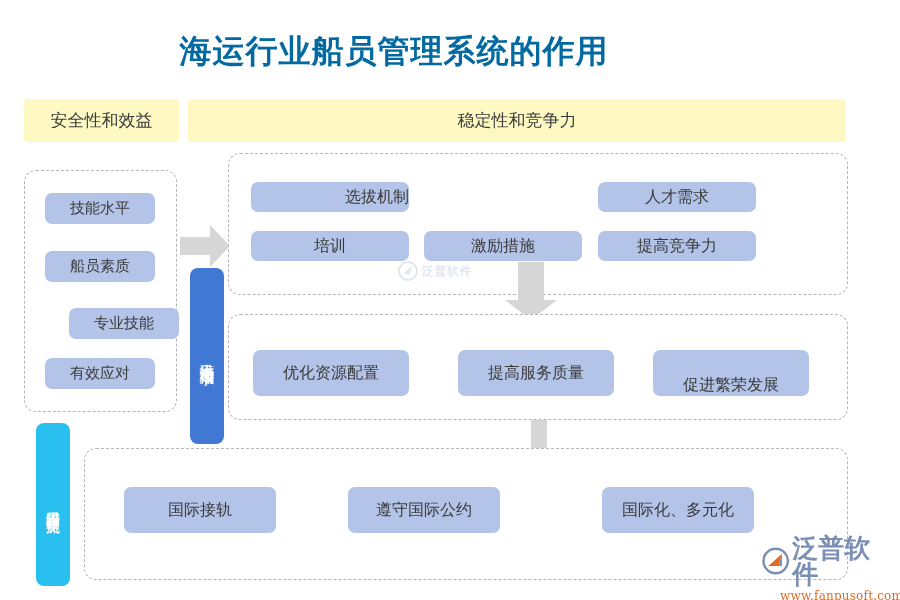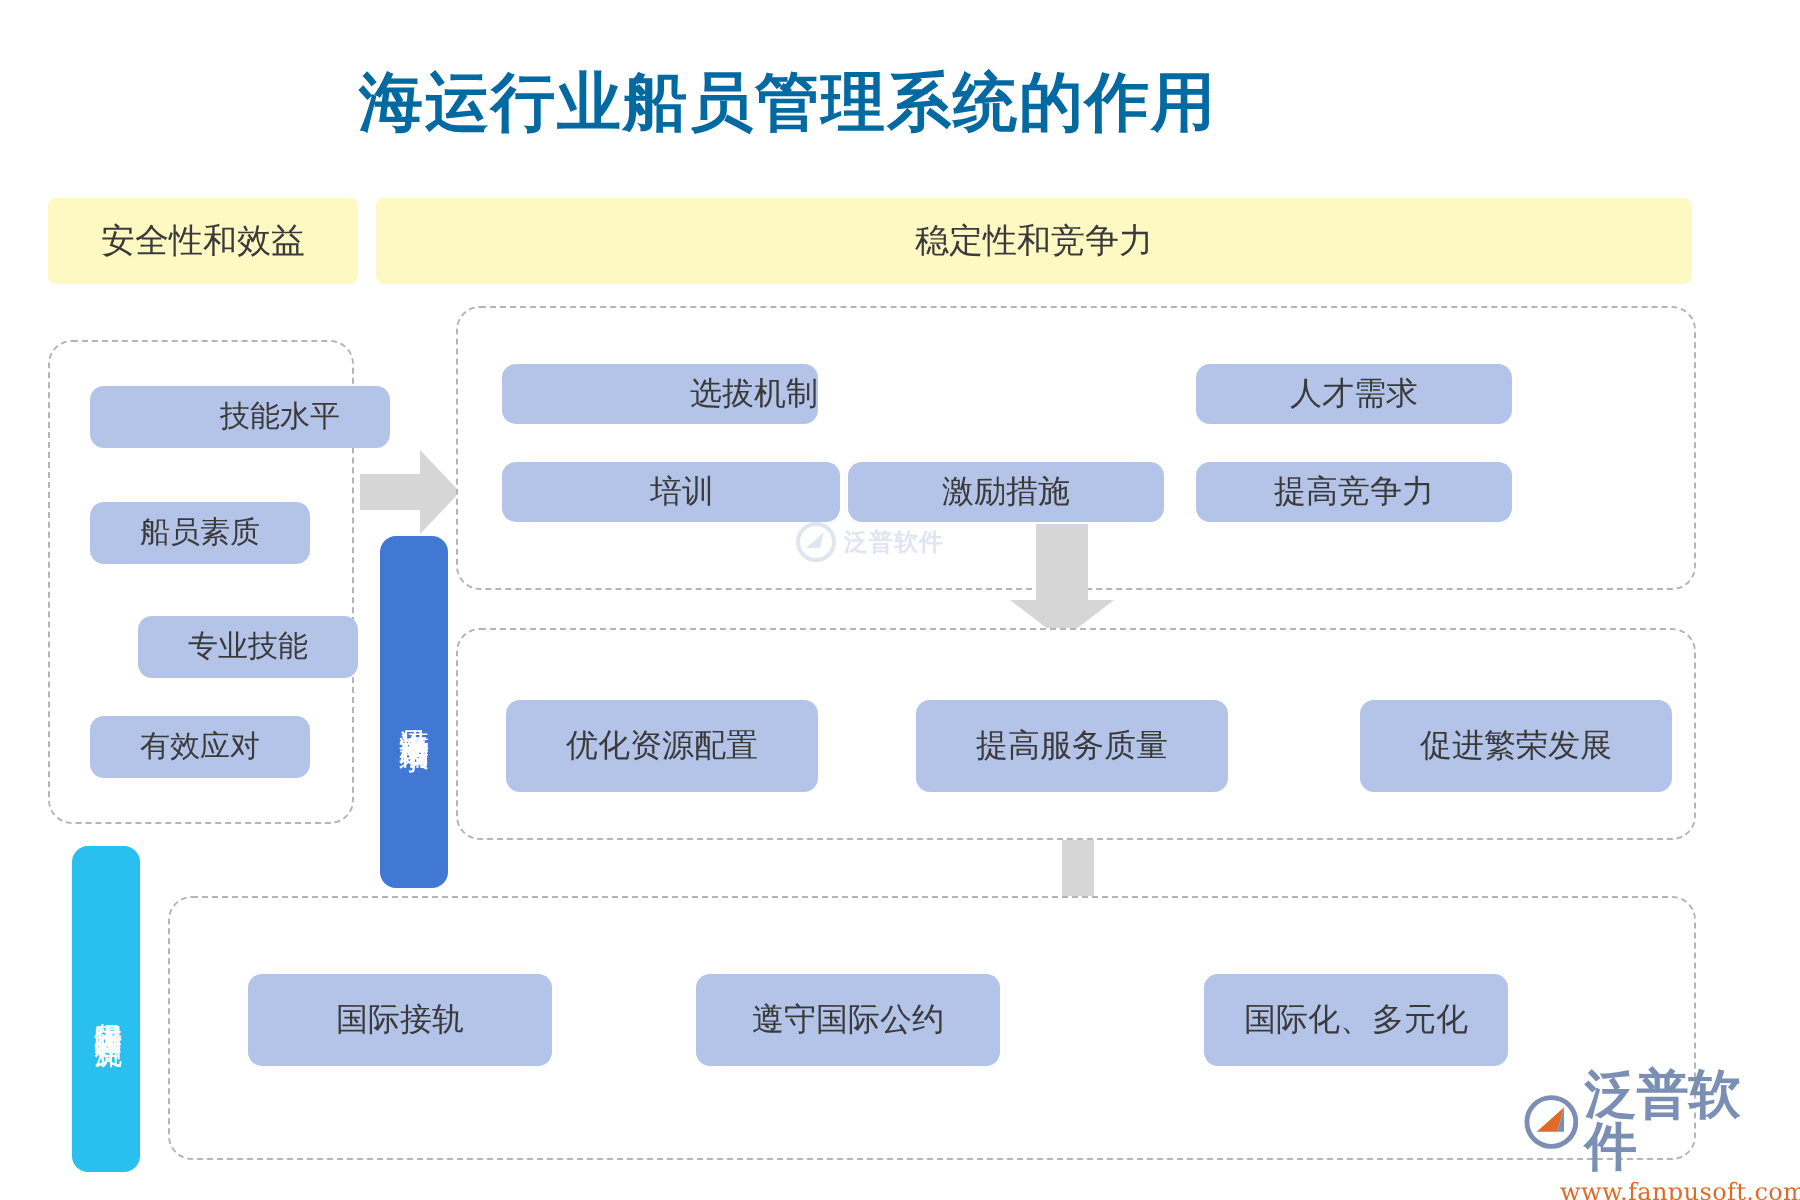--- a/index.html
+++ b/index.html
@@ -65,40 +65,40 @@
     display: flex;
     align-items: center;
     justify-content: center;
     color: #3a3a3a;
     font-size: 16px;
     white-space: nowrap;
   }
 
   
   .chip.small { width: 110px; height: 31px; left: 45px; font-size: 15px; }
-  #chip-skill-level { top: 193px; padding-left: 40px; }
+  #chip-skill-level { top: 193px; }
   #chip-crew-qual   { top: 251px; }
   #chip-expertise   { top: 308px; margin-left: 24px; }
   #chip-respond     { top: 358px; }
 
   
   .chip.r1 { width: 158px; height: 30px; top: 182px; }
   .chip.r2 { width: 158px; height: 30px; top: 231px; }
   #chip-selection   { left: 251px; justify-content: flex-end; }
   #chip-recruit-req { left: 424px; }
   #chip-talent      { left: 598px; }
-  #chip-training    { left: 251px; padding-left: 11px; }
+  #chip-training    { left: 251px; }
   #chip-incentive   { left: 424px; }
   #chip-competitive { left: 598px; }
 
   
   .chip.o1 { width: 156px; height: 46px; top: 350px; }
   #chip-resource { left: 253px; }
   #chip-service  { left: 458px; text-align: right; }
-  #chip-prosper  { left: 680px; }
+  #chip-prosper  { left: 653px; align-items: flex-end; }
 
   
   .chip.g1 { width: 152px; height: 46px; top: 487px; }
   #chip-intl-standard { left: 124px; }
   #chip-convention    { left: 348px; }
   #chip-diversity     { left: 602px; }
 
   
   .vbanner {
     position: absolute;

